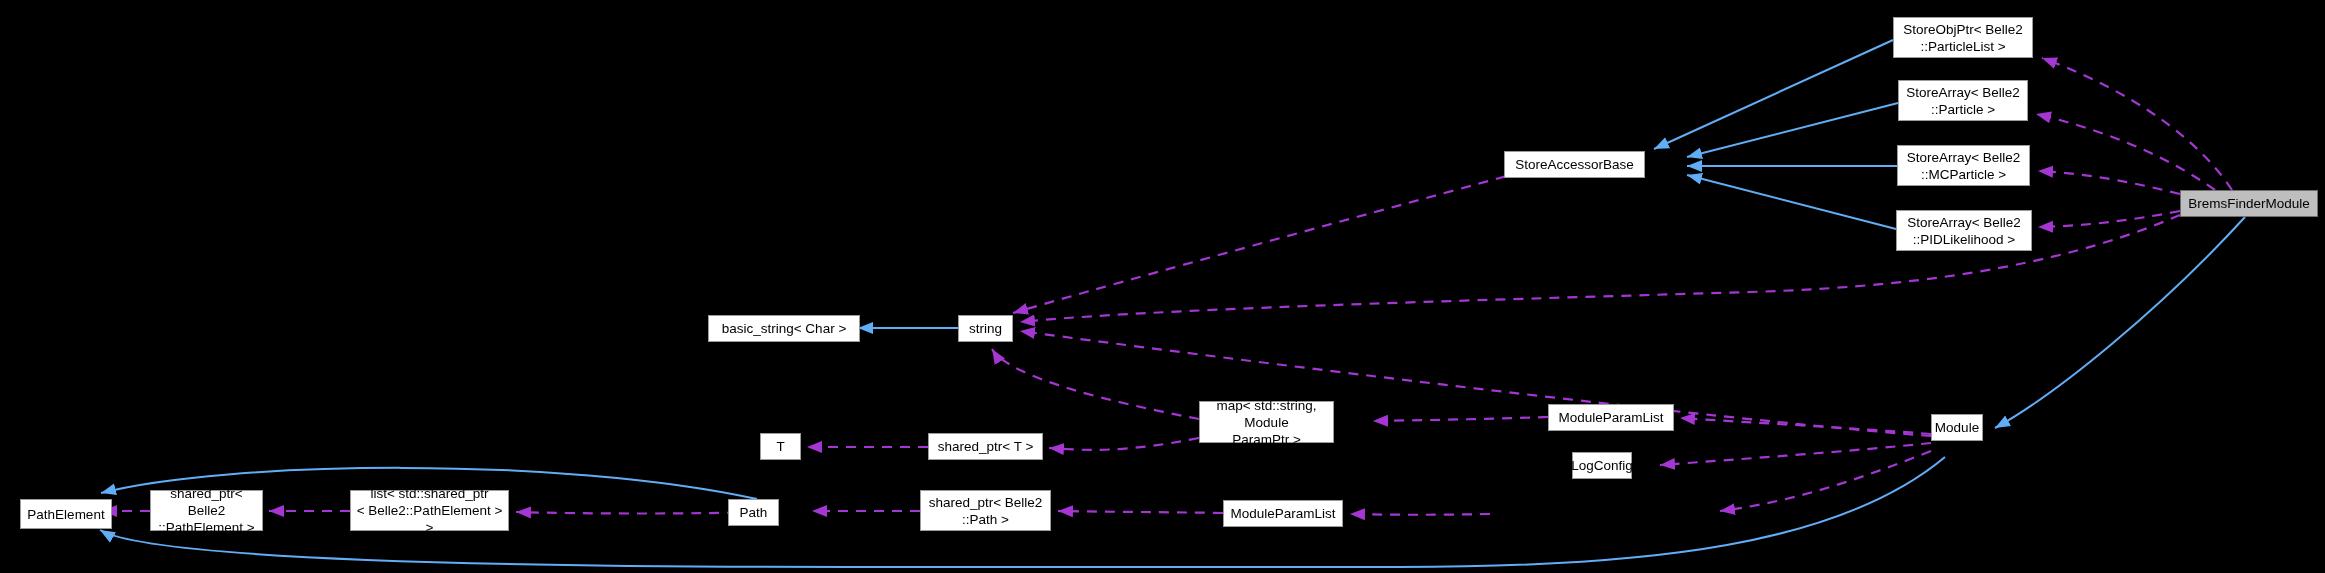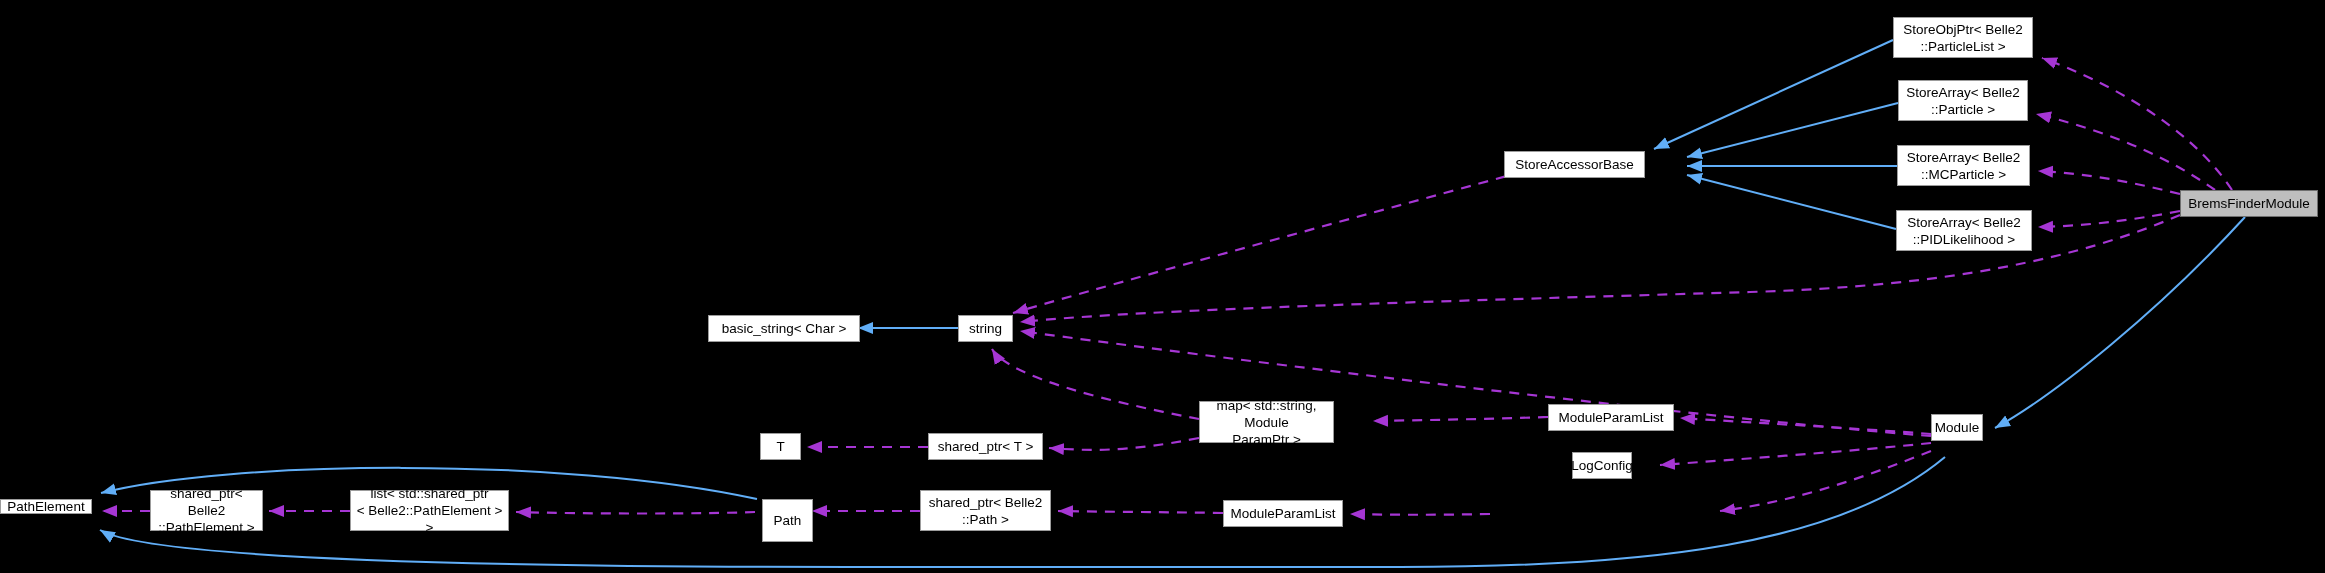--- a/index.html
+++ b/index.html
@@ -53,26 +53,26 @@
     <path class="use" d="M1490,514 C1438,515 1398,515 1350,514" marker-end="url(#arrow-use)"></path>
     <path class="use" d="M1223,513 C1165,512 1112,512 1058,511" marker-end="url(#arrow-use)"></path>
     <path class="use" d="M920,511 L812,511" marker-end="url(#arrow-use)"></path>
     <path class="use" d="M755,512 C700,514 588,514 516,512" marker-end="url(#arrow-use)"></path>
     <path class="use" d="M350,511 L269,511" marker-end="url(#arrow-use)"></path>
     <path class="use" d="M150,511 L102,511" marker-end="url(#arrow-use)"></path>
     <path class="use" d="M928,447 L807,447" marker-end="url(#arrow-use)"></path>
     <path class="use" d="M1199,438 C1128,452 1090,451 1049,448" marker-end="url(#arrow-use)"></path>
   </svg>
 
-  <div class="node" style="left:0;top:499px;width:92px;height:15px">PathElement</div>
+  <div class="node" style="left:20px;top:499px;width:92px;height:30px">PathElement</div>
   <div class="node" style="left:150px;top:490px;width:113px;height:41px">shared_ptr&lt; Belle2
 ::PathElement &gt;</div>
   <div class="node" style="left:350px;top:490px;width:159px;height:41px">list&lt; std::shared_ptr
 &lt; Belle2::PathElement &gt; &gt;</div>
-  <div class="node" style="left:762px;top:499px;width:51px;height:43px">Path</div>
+  <div class="node" style="left:728px;top:499px;width:51px;height:27px">Path</div>
   <div class="node" style="left:920px;top:490px;width:131px;height:41px">shared_ptr&lt; Belle2
 ::Path &gt;</div>
   <div class="node" style="left:1223px;top:500px;width:120px;height:27px">ModuleParamList</div>
   <div class="node" style="left:760px;top:433px;width:41px;height:27px">T</div>
   <div class="node" style="left:928px;top:433px;width:115px;height:27px">shared_ptr&lt; T &gt;</div>
   <div class="node" style="left:1199px;top:401px;width:135px;height:42px">map&lt; std::string, Module
 ParamPtr &gt;</div>
   <div class="node" style="left:1548px;top:404px;width:126px;height:27px">ModuleParamList</div>
   <div class="node" style="left:1572px;top:452px;width:60px;height:27px">LogConfig</div>
   <div class="node" style="left:1931px;top:414px;width:52px;height:27px">Module</div>

